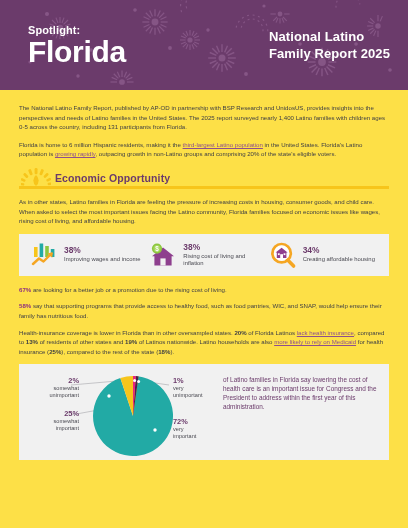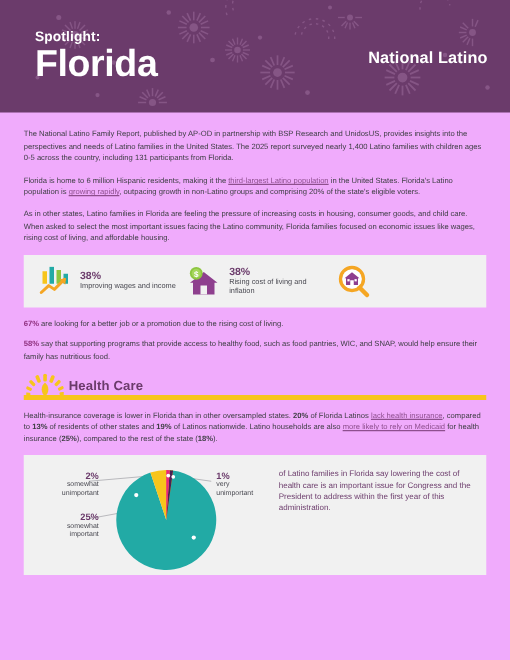--- a/index.html
+++ b/index.html
@@ -6,21 +6,21 @@
   html, body {
     width: 408px;
     height: 528px;
     background: #ffffff;
     font-family: "Liberation Sans", sans-serif;
   }
   .page {
     position: relative;
     width: 408px;
     height: 528px;
-    background: #f0abfc;
+    background: #fde047;
     overflow: hidden;
   }
 
   
   .header {
     position: relative;
     width: 408px;
     height: 90px;
     background: #6b3b6b;
     overflow: hidden;
@@ -358,100 +358,105 @@
           <circle cx="264" cy="6" r="1.6"></circle>
       </g>
     </svg>
     <div class="header-inner">
       <div class="spotlight-block">
         <div class="spotlight-label">Spotlight:</div>
         <div class="spotlight-state">Florida</div>
       </div>
       <div class="report-title">
         <div>National Latino</div>
+        <div>Family Report  2025</div>
       </div>
     </div>
   </div>
 
   <div class="body-wrap">
 
     <p class="intro"><span>The National Latino Family Report, published by AP-OD in partnership with BSP Research and UnidosUS, provides insights into the perspectives and needs of Latino families in the United States. The 2025 report surveyed nearly 1,400 Latino families with children ages 0-5 across the country, including 131 participants from Florida.</span></p>
 
     <p class="intro"><span>Florida is home to 6 million Hispanic residents, making it the </span><span class="lnk">third-largest Latino population</span><span> in the United States. Florida's Latino population is </span><span class="lnk">growing rapidly</span><span>, outpacing growth in non-Latino groups and comprising 20% of the state's eligible voters.</span></p>
-
-
-    <p class="intro">As in other states, Latino families in Florida are feeling the pressure of increasing costs in housing, consumer goods, and child care. When asked to select the most important issues facing the Latino community, Florida families focused on economic issues like wages, rising cost of living, and affordable housing.</p>
-
-    <div class="stat-strip">
-
-      <div class="stat-cell">
-        <svg class="stat-icon" viewBox="0 0 28 28">
-          <rect x="4" y="6" width="3.6" height="10" fill="#f7c51b"></rect>
-          <rect x="9.6" y="2.5" width="3.6" height="13.5" fill="#22aaa5"></rect>
-          <rect x="15.2" y="5" width="3.6" height="11" fill="#8cc63f"></rect>
-          <rect x="20.8" y="8" width="3.6" height="8" fill="#22aaa5"></rect>
-          <path d="M3 23 L9 17.5 L13.5 20.5 L21.5 12.5" stroke="#f5a623" stroke-width="2.4" fill="none" stroke-linejoin="round" stroke-linecap="round"></path>
-          <path d="M17.5 12.3 L22.8 11.6 L22.2 16.8 Z" fill="#f5a623"></path>
-        </svg>
-        <div class="stat-text">
-          <div class="stat-pct">38%</div>
-          <div class="stat-label">Improving wages and income</div>
-        </div>
-      </div>
-
-      <div class="stat-cell">
-        <svg class="stat-icon" viewBox="0 0 28 28">
-          <path d="M14 6.5 L25 15.2 L22.6 15.2 L22.6 24.5 L5.4 24.5 L5.4 15.2 L3 15.2 Z" fill="#8e3f8e"></path>
-          <rect x="11.4" y="17.4" width="5.2" height="7.1" fill="#f1f1f1"></rect>
-          <circle cx="8" cy="7.6" r="5.1" fill="#8cc63f"></circle>
-          <circle cx="8" cy="7.6" r="3.6" fill="#a5d65c"></circle>
-          <text x="8" y="10.3" font-size="6.4" font-weight="bold" fill="#ffffff" text-anchor="middle" font-family="Liberation Sans, sans-serif">$</text>
-        </svg>
-        <div class="stat-text">
-          <div class="stat-pct">38%</div>
-          <div class="stat-label">Rising cost of living and inflation</div>
-        </div>
-      </div>
-
-      <div class="stat-cell">
-        <svg class="stat-icon" viewBox="0 0 28 28">
-          <path d="M18.2 18.6 L24.6 25" stroke="#f5a623" stroke-width="3.6" stroke-linecap="round"></path>
-          <circle cx="12.6" cy="12.2" r="9.2" fill="none" stroke="#f5a623" stroke-width="2.7"></circle>
-          <circle cx="12.6" cy="12.2" r="7.6" fill="#ffffff"></circle>
-          <path d="M12.6 6.8 L18.6 11.6 L17.4 11.6 L17.4 17 L7.8 17 L7.8 11.6 L6.6 11.6 Z" fill="#8e3f8e"></path>
-          <rect x="11.2" y="13.2" width="2.8" height="3.8" fill="#ffffff"></rect>
-          <rect x="8.9" y="12.3" width="1.8" height="1.8" fill="#ffffff"></rect>
-          <rect x="14.6" y="12.3" width="1.8" height="1.8" fill="#ffffff"></rect>
-        </svg>
-      </div>
-
-    </div>
-
-    <p class="callout"><span class="pct-lead">67%</span><span> are looking for a better job or a promotion due to the rising cost of living.</span></p>
-
-    <p class="callout"><span class="pct-lead">58%</span><span> say that supporting programs that provide access to healthy food, such as food pantries, WIC, and SNAP, would help ensure their family has nutritious food.</span></p>
 
     <div class="section-head">
       <div class="section-rule"></div>
       <svg class="sun-icon" viewBox="0 0 30 18">
         <g fill="#f7c51b">
           <path d="M15 18 A 7 7 0 0 1 15 7 A 7 7 0 0 1 15 18 Z"></path>
           <rect x="13.6" y="0" width="2.9" height="6.2" rx="1.2"></rect>
           <rect x="13.6" y="0" width="2.9" height="6.2" rx="1.2" transform="rotate(22 15 18)"></rect>
           <rect x="13.6" y="0" width="2.9" height="6.2" rx="1.2" transform="rotate(-22 15 18)"></rect>
           <rect x="13.6" y="0.6" width="2.7" height="5.6" rx="1.1" transform="rotate(44 15 18)"></rect>
           <rect x="13.6" y="0.6" width="2.7" height="5.6" rx="1.1" transform="rotate(-44 15 18)"></rect>
           <rect x="13.6" y="1.4" width="2.5" height="4.8" rx="1" transform="rotate(64 15 18)"></rect>
           <rect x="13.6" y="1.4" width="2.5" height="4.8" rx="1" transform="rotate(-64 15 18)"></rect>
           <rect x="13.6" y="2.2" width="2.4" height="4" rx="1" transform="rotate(82 15 18)"></rect>
           <rect x="13.6" y="2.2" width="2.4" height="4" rx="1" transform="rotate(-82 15 18)"></rect>
         </g>
       </svg>
-      <div class="section-title">Health Care</div>
+      <div class="section-title">Economic Opportunity</div>
     </div>
+
+    <p class="intro">As in other states, Latino families in Florida are feeling the pressure of increasing costs in housing, consumer goods, and child care. When asked to select the most important issues facing the Latino community, Florida families focused on economic issues like wages, rising cost of living, and affordable housing.</p>
+
+    <div class="stat-strip">
+
+      <div class="stat-cell">
+        <svg class="stat-icon" viewBox="0 0 28 28">
+          <rect x="4" y="6" width="3.6" height="10" fill="#f7c51b"></rect>
+          <rect x="9.6" y="2.5" width="3.6" height="13.5" fill="#22aaa5"></rect>
+          <rect x="15.2" y="5" width="3.6" height="11" fill="#8cc63f"></rect>
+          <rect x="20.8" y="8" width="3.6" height="8" fill="#22aaa5"></rect>
+          <path d="M3 23 L9 17.5 L13.5 20.5 L21.5 12.5" stroke="#f5a623" stroke-width="2.4" fill="none" stroke-linejoin="round" stroke-linecap="round"></path>
+          <path d="M17.5 12.3 L22.8 11.6 L22.2 16.8 Z" fill="#f5a623"></path>
+        </svg>
+        <div class="stat-text">
+          <div class="stat-pct">38%</div>
+          <div class="stat-label">Improving wages and income</div>
+        </div>
+      </div>
+
+      <div class="stat-cell">
+        <svg class="stat-icon" viewBox="0 0 28 28">
+          <path d="M14 6.5 L25 15.2 L22.6 15.2 L22.6 24.5 L5.4 24.5 L5.4 15.2 L3 15.2 Z" fill="#8e3f8e"></path>
+          <rect x="11.4" y="17.4" width="5.2" height="7.1" fill="#f1f1f1"></rect>
+          <circle cx="8" cy="7.6" r="5.1" fill="#8cc63f"></circle>
+          <circle cx="8" cy="7.6" r="3.6" fill="#a5d65c"></circle>
+          <text x="8" y="10.3" font-size="6.4" font-weight="bold" fill="#ffffff" text-anchor="middle" font-family="Liberation Sans, sans-serif">$</text>
+        </svg>
+        <div class="stat-text">
+          <div class="stat-pct">38%</div>
+          <div class="stat-label">Rising cost of living and inflation</div>
+        </div>
+      </div>
+
+      <div class="stat-cell">
+        <svg class="stat-icon" viewBox="0 0 28 28">
+          <path d="M18.2 18.6 L24.6 25" stroke="#f5a623" stroke-width="3.6" stroke-linecap="round"></path>
+          <circle cx="12.6" cy="12.2" r="9.2" fill="none" stroke="#f5a623" stroke-width="2.7"></circle>
+          <circle cx="12.6" cy="12.2" r="7.6" fill="#ffffff"></circle>
+          <path d="M12.6 6.8 L18.6 11.6 L17.4 11.6 L17.4 17 L7.8 17 L7.8 11.6 L6.6 11.6 Z" fill="#8e3f8e"></path>
+          <rect x="11.2" y="13.2" width="2.8" height="3.8" fill="#ffffff"></rect>
+          <rect x="8.9" y="12.3" width="1.8" height="1.8" fill="#ffffff"></rect>
+          <rect x="14.6" y="12.3" width="1.8" height="1.8" fill="#ffffff"></rect>
+        </svg>
+        <div class="stat-text">
+          <div class="stat-pct">34%</div>
+          <div class="stat-label">Creating affordable housing</div>
+        </div>
+      </div>
+
+    </div>
+
+    <p class="callout"><span class="pct-lead">67%</span><span> are looking for a better job or a promotion due to the rising cost of living.</span></p>
+
+    <p class="callout"><span class="pct-lead">58%</span><span> say that supporting programs that provide access to healthy food, such as food pantries, WIC, and SNAP, would help ensure their family has nutritious food.</span></p>
+
 
     <p class="intro"><span>Health-insurance coverage is lower in Florida than in other oversampled states. </span><span class="bold">20%</span><span> of Florida Latinos </span><span class="lnk">lack health insurance</span><span>, compared to </span><span class="bold">13%</span><span> of residents of other states and </span><span class="bold">19%</span><span> of Latinos nationwide. Latino households are also </span><span class="lnk">more likely to rely on Medicaid</span><span> for health insurance (</span><span class="bold">25%</span><span>), compared to the rest of the state (</span><span class="bold">18%</span><span>).</span></p>
 
     <div class="pie-panel">
 
       <div class="pie-side">
         <svg class="pie-svg" width="196" height="88" viewBox="0 0 196 88">
 
           <g stroke="#b9b9bd" stroke-width="0.8" fill="none">
             <line x1="50" y1="17" x2="96" y2="13"></line>
@@ -488,20 +493,25 @@
           <span>somewhat</span><br>
           <span>important</span>
         </div>
 
         <div class="pielbl r" style="left:152px; top:8px; width:48px;">
           <b>1%</b>
           <span>very</span><br>
           <span>unimportant</span>
         </div>
 
+        <div class="pielbl r" style="left:152px; top:49px; width:48px;">
+          <b>72%</b>
+          <span>very</span><br>
+          <span>important</span>
+        </div>
       </div>
 
       <div class="big-side">
         <div class="big-desc">of Latino families in Florida say lowering the cost of health care is an important issue for Congress and the President to address within the first year of this administration.</div>
       </div>
 
     </div>
 
   </div>
 </div>

